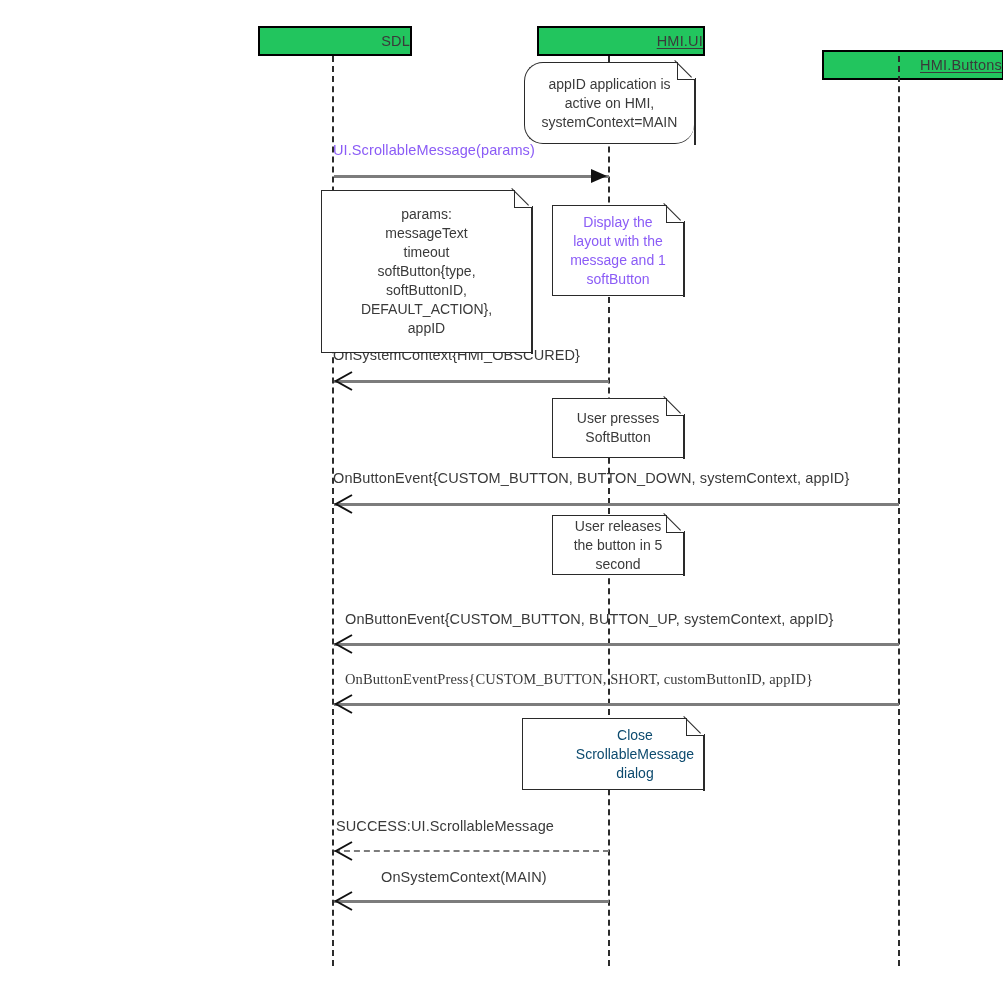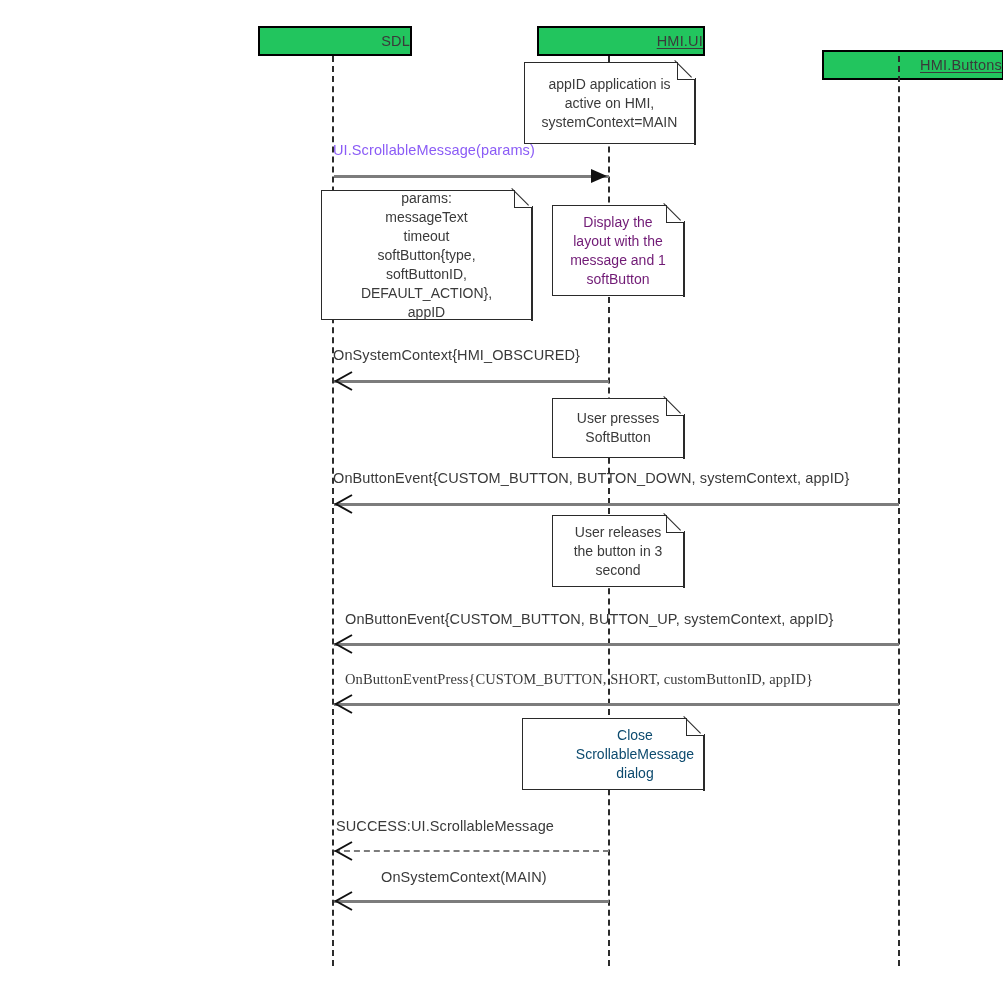--- a/index.html
+++ b/index.html
@@ -189,61 +189,61 @@
       </div>
       <div class="msg-label" style="left: 381px; top: 869px; color: rgb(58, 58, 58);">OnSystemContext(MAIN)</div>
       <div class="msg-line" style="left: 334px; top: 900px; width: 275px; border-top-color: rgb(124, 124, 124);"></div>
       <div class="arrow-head" style="top: 890px; left: 332px;">
         <svg width="22" height="22" viewBox="0 0 22 22">
           <path d="M20 2 L4 11 L20 20" fill="none" stroke="#111111" stroke-width="2"></path>
         </svg>
       </div>
     </div>
   <div id="notes-layer">
-      <div class="note" style="left: 524px; top: 62px; width: 170px; height: 82px; border-color: rgb(42, 42, 42);">
+      <div class="note" style="left: 524px; top: 62px; width: 170px; height: 82px; border-color: rgb(42, 42, 42); border-radius: 19px;">
         <div class="note-fold"></div>
         <div class="note-text" style="color: rgb(58, 58, 58);">
           <div>appID application is</div>
           <div>active on HMI,</div>
           <div>systemContext=MAIN</div>
         </div>
       </div>
-      <div class="note" style="left: 321px; top: 190px; width: 210px; height: 130px; border-color: rgb(42, 42, 42);">
+      <div class="note" style="left: 321px; top: 190px; width: 210px; height: 163px; border-color: rgb(42, 42, 42);">
         <div class="note-fold"></div>
         <div class="note-text" style="color: rgb(58, 58, 58);">
           <div>params:</div>
           <div>messageText</div>
           <div>timeout</div>
           <div>softButton{type,</div>
           <div>softButtonID,</div>
           <div>DEFAULT_ACTION},</div>
           <div>appID</div>
         </div>
       </div>
       <div class="note" style="left: 552px; top: 205px; width: 131px; height: 91px; border-color: rgb(42, 42, 42);">
         <div class="note-fold"></div>
-        <div class="note-text" style="color: #701a75;">
+        <div class="note-text" style="color: #8b5cf6;">
           <div>Display the</div>
           <div>layout with the</div>
           <div>message and 1</div>
           <div>softButton</div>
         </div>
       </div>
       <div class="note" style="left: 552px; top: 398px; width: 131px; height: 60px; border-color: rgb(42, 42, 42);">
         <div class="note-fold"></div>
         <div class="note-text" style="color: rgb(58, 58, 58);">
           <div>User presses</div>
           <div>SoftButton</div>
         </div>
       </div>
-      <div class="note" style="left: 552px; top: 515px; width: 131px; height: 72px; border-color: rgb(42, 42, 42);">
+      <div class="note" style="left: 552px; top: 515px; width: 131px; height: 60px; border-color: rgb(42, 42, 42);">
         <div class="note-fold"></div>
         <div class="note-text" style="color: rgb(58, 58, 58);">
           <div>User releases</div>
-          <div>the button in 3</div>
+          <div>the button in 5</div>
           <div>second</div>
         </div>
       </div>
       <div class="note" style="left: 522px; top: 718px; width: 181px; height: 72px; border-color: rgb(42, 42, 42);">
         <div class="note-fold"></div>
         <div class="note-text" style="color: #0c4a6e; margin-left: 44px;">
           <div>Close</div>
           <div>ScrollableMessage</div>
           <div>dialog</div>
         </div>

